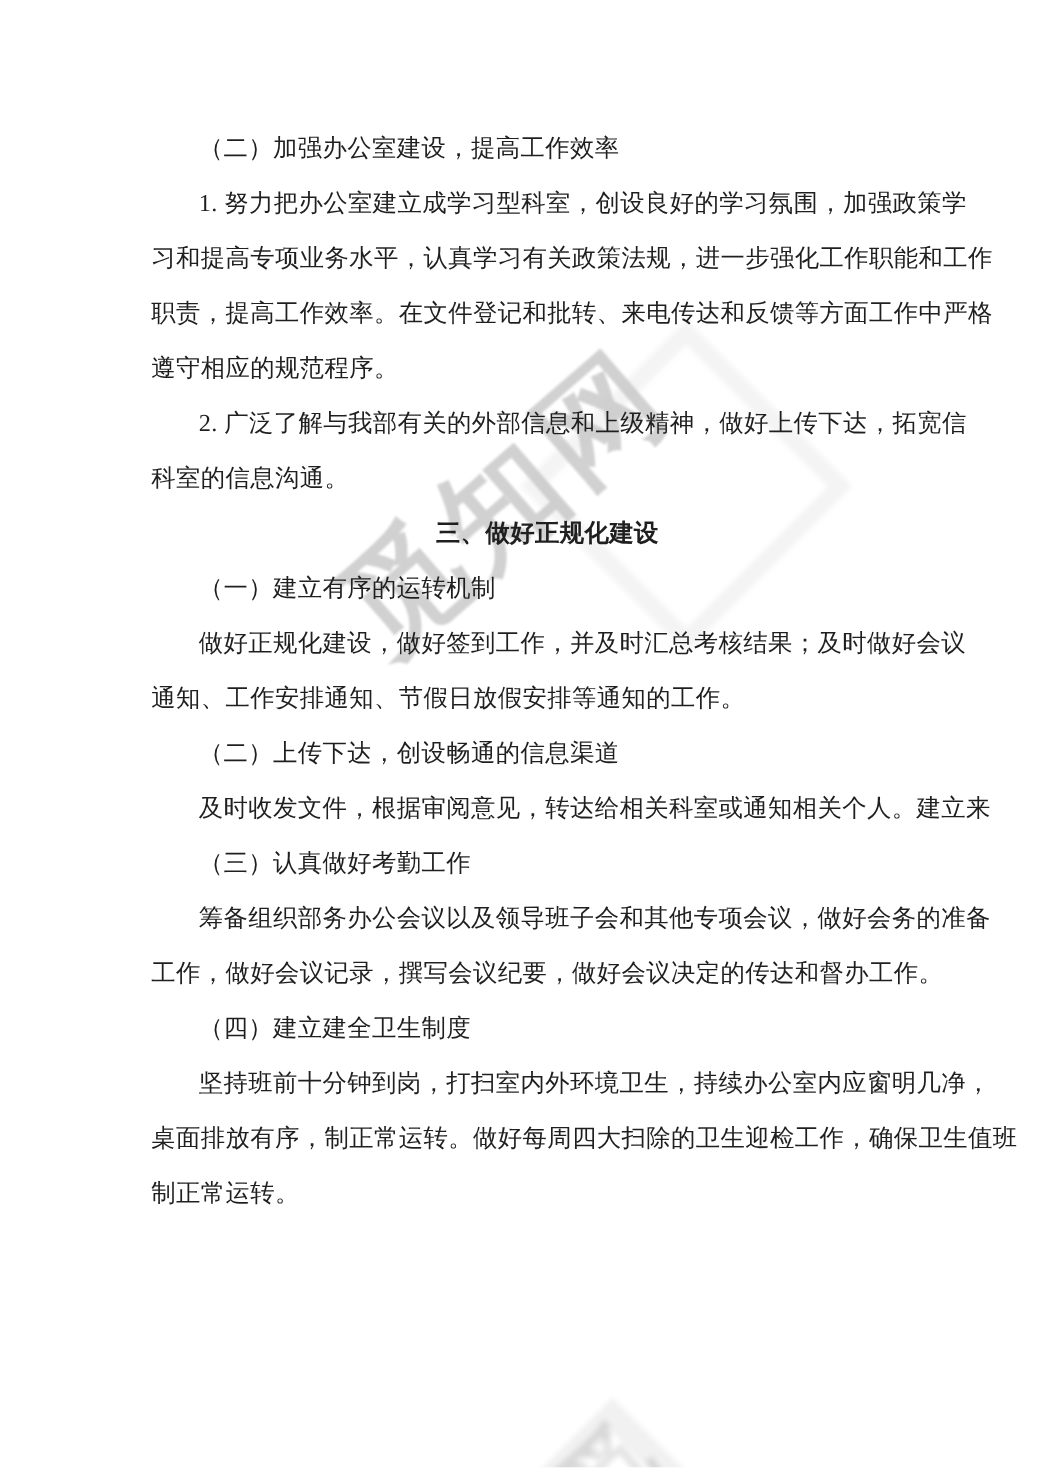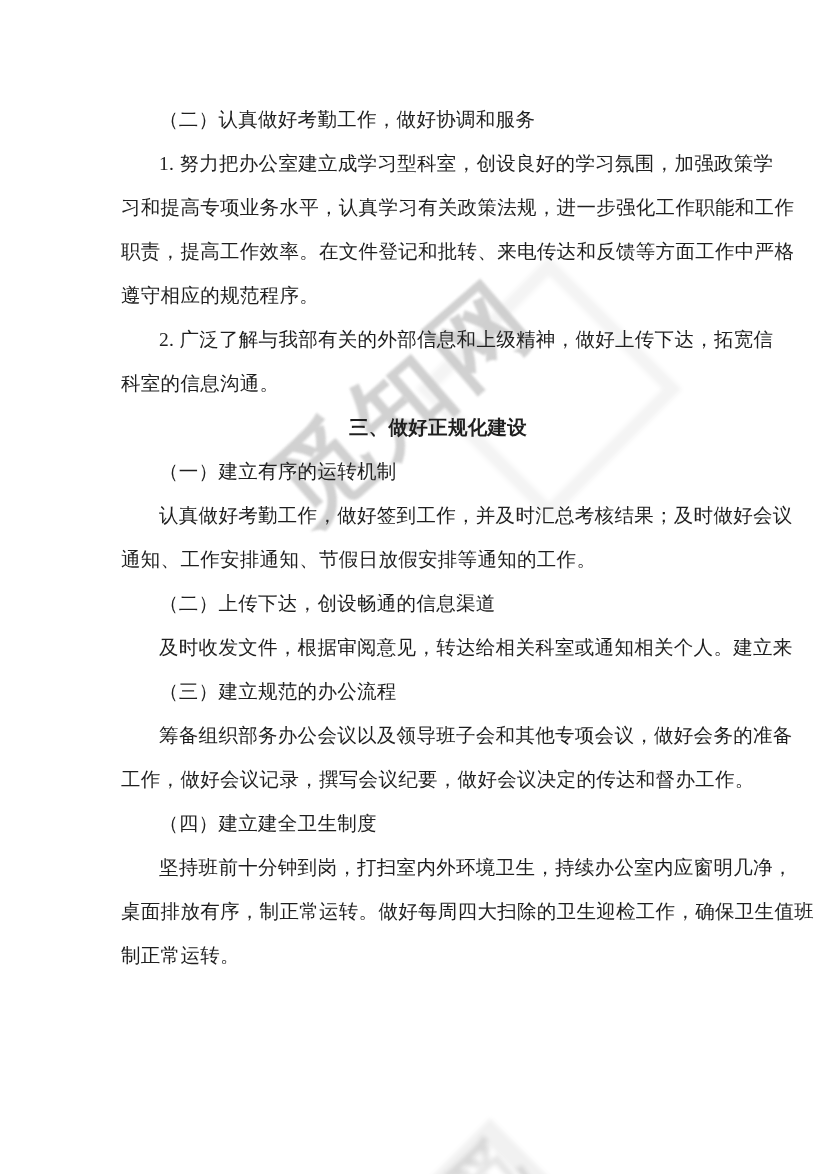--- a/index.html
+++ b/index.html
@@ -94,34 +94,34 @@
 
   <div class="wm-center-diamond"></div>
 
   <div class="wm-center-text">觅知网</div>
 
   <div class="wm-bottom-diamond"></div>
 
   <div class="wm-bottom-glyph">觅</div>
 
   <div class="content" id="content">
-      <div class="line first">（二）认真做好考勤工作，做好协调和服务</div>
+      <div class="line first">（二）加强办公室建设，提高工作效率</div>
       <div class="line first">1. 努力把办公室建立成学习型科室，创设良好的学习氛围，加强政策学</div>
       <div class="line">习和提高专项业务水平，认真学习有关政策法规，进一步强化工作职能和工作</div>
       <div class="line">职责，提高工作效率。在文件登记和批转、来电传达和反馈等方面工作中严格</div>
       <div class="line">遵守相应的规范程序。</div>
       <div class="line first">2. 广泛了解与我部有关的外部信息和上级精神，做好上传下达，拓宽信</div>
       <div class="line">科室的信息沟通。</div>
       <div class="line first bold">三、做好正规化建设</div>
       <div class="line first">（一）建立有序的运转机制</div>
-      <div class="line first">认真做好考勤工作，做好签到工作，并及时汇总考核结果；及时做好会议</div>
+      <div class="line first">做好正规化建设，做好签到工作，并及时汇总考核结果；及时做好会议</div>
       <div class="line">通知、工作安排通知、节假日放假安排等通知的工作。</div>
       <div class="line first">（二）上传下达，创设畅通的信息渠道</div>
       <div class="line first">及时收发文件，根据审阅意见，转达给相关科室或通知相关个人。建立来</div>
-      <div class="line first">（三）建立规范的办公流程</div>
+      <div class="line first">（三）认真做好考勤工作</div>
       <div class="line first">筹备组织部务办公会议以及领导班子会和其他专项会议，做好会务的准备</div>
       <div class="line">工作，做好会议记录，撰写会议纪要，做好会议决定的传达和督办工作。</div>
       <div class="line first">（四）建立建全卫生制度</div>
       <div class="line first">坚持班前十分钟到岗，打扫室内外环境卫生，持续办公室内应窗明几净，</div>
       <div class="line">桌面排放有序，制正常运转。做好每周四大扫除的卫生迎检工作，确保卫生值班</div>
       <div class="line">制正常运转。</div>
     </div>
 
 </div>
 

